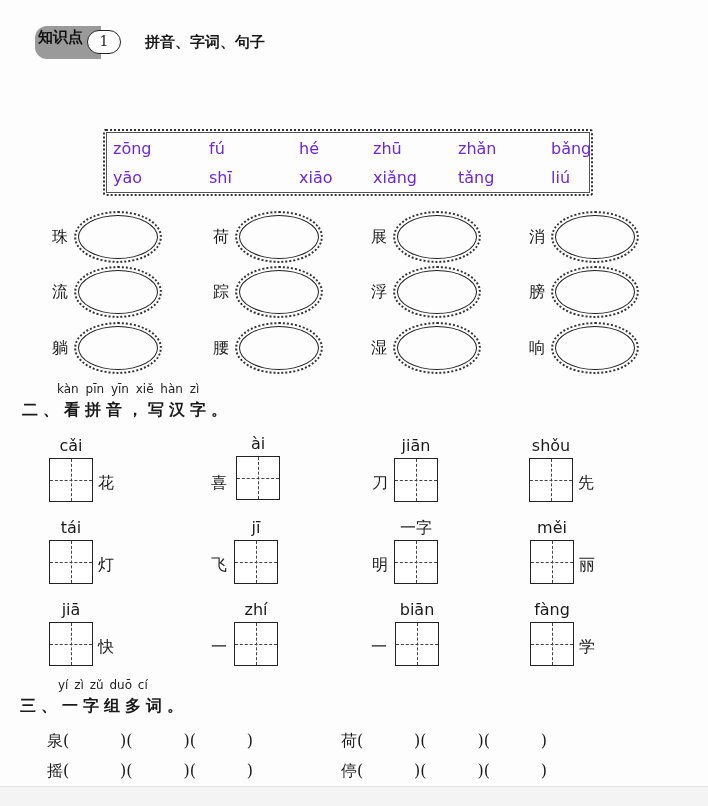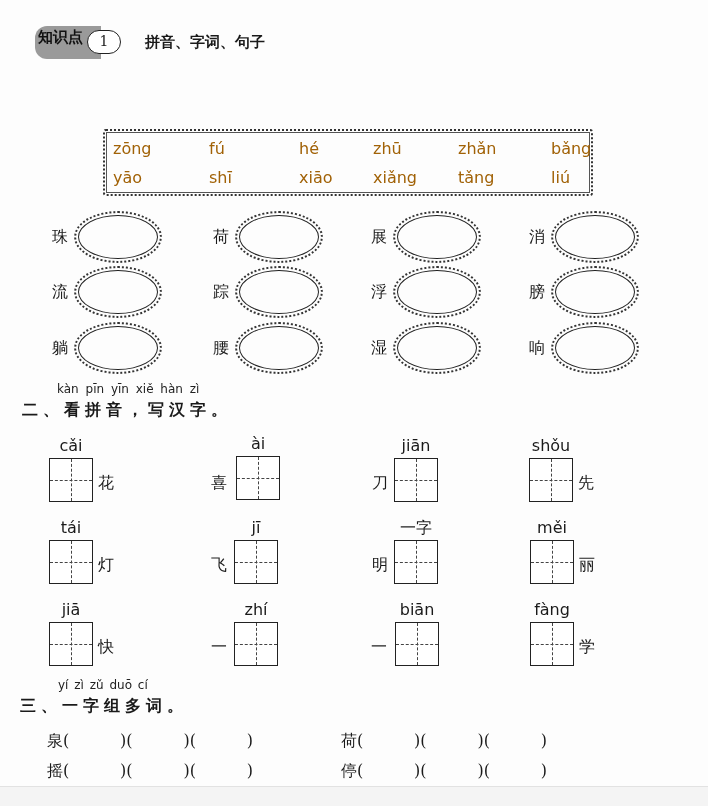--- a/index.html
+++ b/index.html
@@ -12,21 +12,21 @@
   .badge { position: absolute; left: 35px; top: 30px; height: 24px; display: flex; align-items: center; }
   .badge-label { background: #9a9a9a; color: #111; font-size: 15px; font-weight: bold; padding: 1px 18px 1px 3px; border-radius: 12px 0 0 12px; height: 33px; line-height: 20px; }
   .badge-num { margin-left: -14px; width: 34px; height: 24px; border: 1.5px solid #222; border-radius: 12px; background: #fff; text-align: center; font-family: "DejaVu Serif", serif; font-size: 14px; line-height: 21px; }
   .header-title { position: absolute; left: 145px; top: 33px; font-size: 15px; font-weight: bold; letter-spacing: 0px; }
 
   .pinyin-line { position: absolute; font-size: 12px; color: #222; word-spacing: 3px; white-space: nowrap; }
   .section-title { position: absolute; font-size: 16px; font-weight: bold; letter-spacing: 5px; white-space: nowrap; }
 
   
   .pinyin-box { position: absolute; left: 103px; top: 129px; width: 490px; height: 67px; border: 2px dotted #333; outline: 1px solid #555; outline-offset: -4px; border-radius: 3px; }
-  .pinyin-box .cell { position: absolute; font-size: 16px; color: #a16207; }
+  .pinyin-box .cell { position: absolute; font-size: 16px; color: #6d28d9; }
 
   
   .oval-item { position: absolute; display: flex; align-items: center; }
   .oval-item .hanzi { font-family: "DejaVu Serif", serif; font-size: 16px; width: 26px; }
   .oval { width: 80px; height: 44px; border-radius: 50%; border: 1.5px solid #222; position: relative; }
   .oval::before { content: ""; position: absolute; inset: -5px; border-radius: 50%; border: 2px dotted #333; }
   .tz-pinyin { position: absolute; font-size: 16px; text-align: center; width: 44px; }
   .tz-box { position: absolute; width: 44px; height: 44px; border: 1.5px solid #222; background: #fff; }
   .tz-box::before { content: ""; position: absolute; left: 50%; top: 0; bottom: 0; border-left: 1px dashed #444; }
   .tz-box::after { content: ""; position: absolute; top: 50%; left: 0; right: 0; border-top: 1px dashed #444; }

